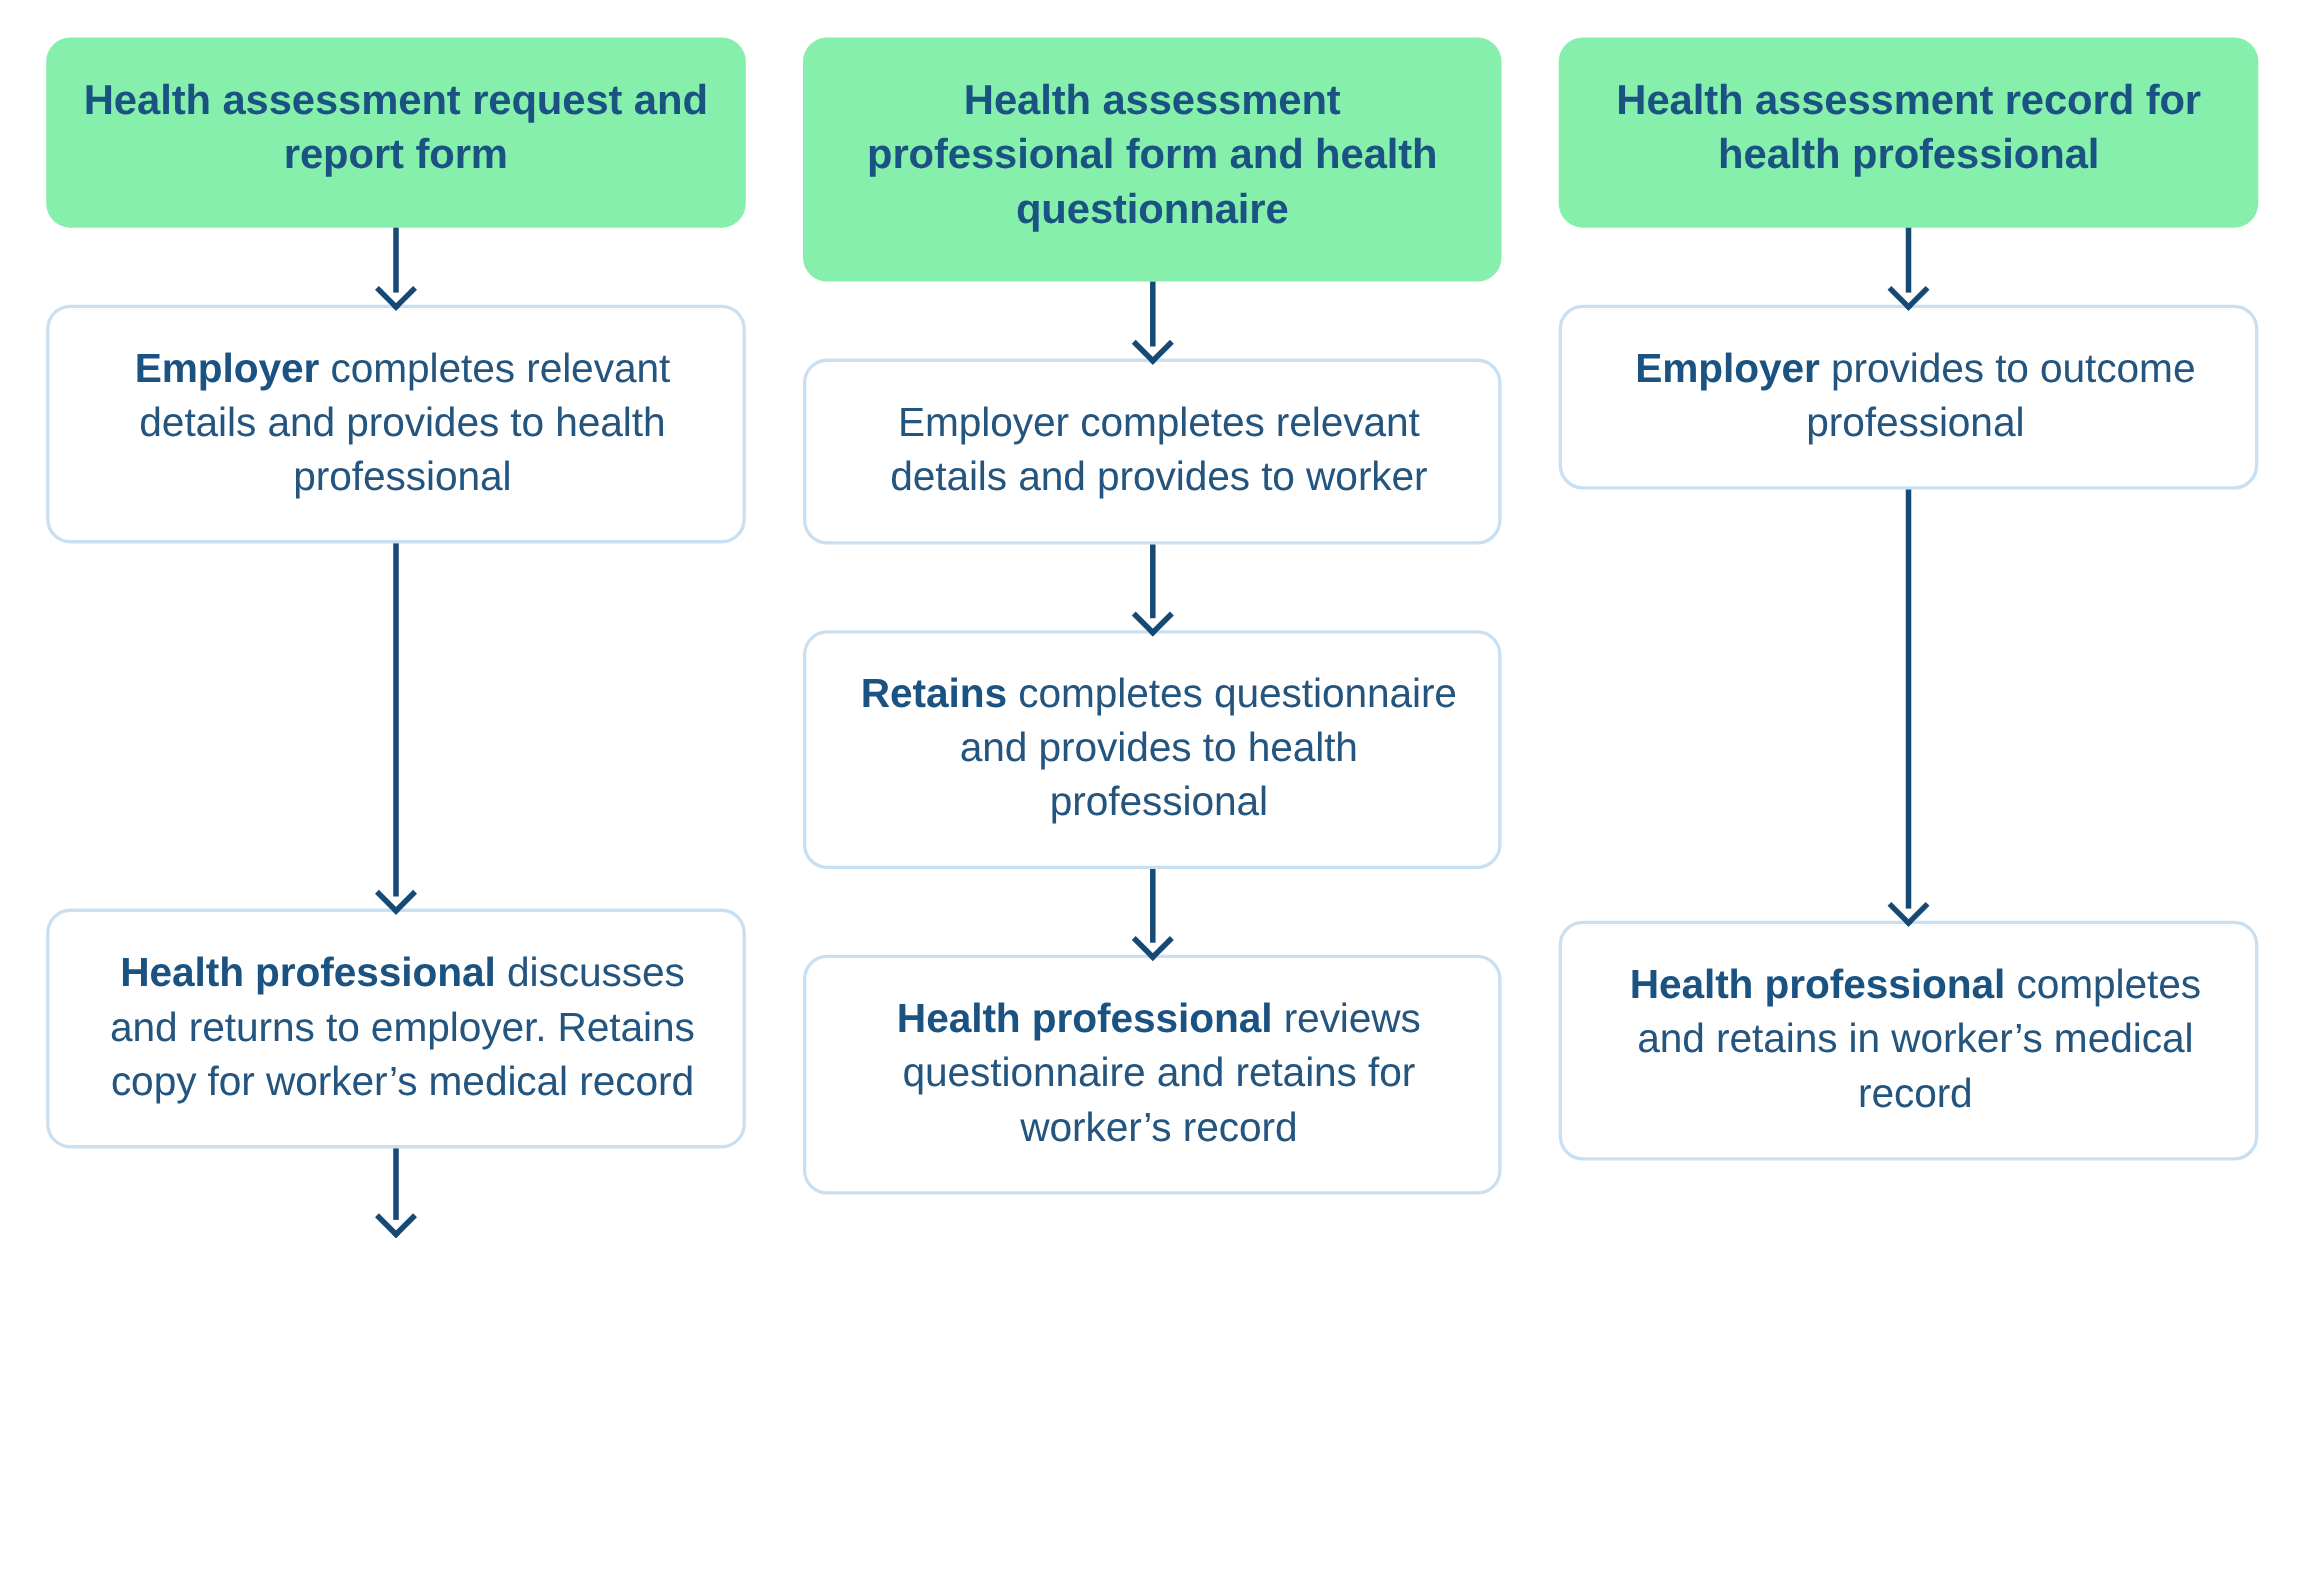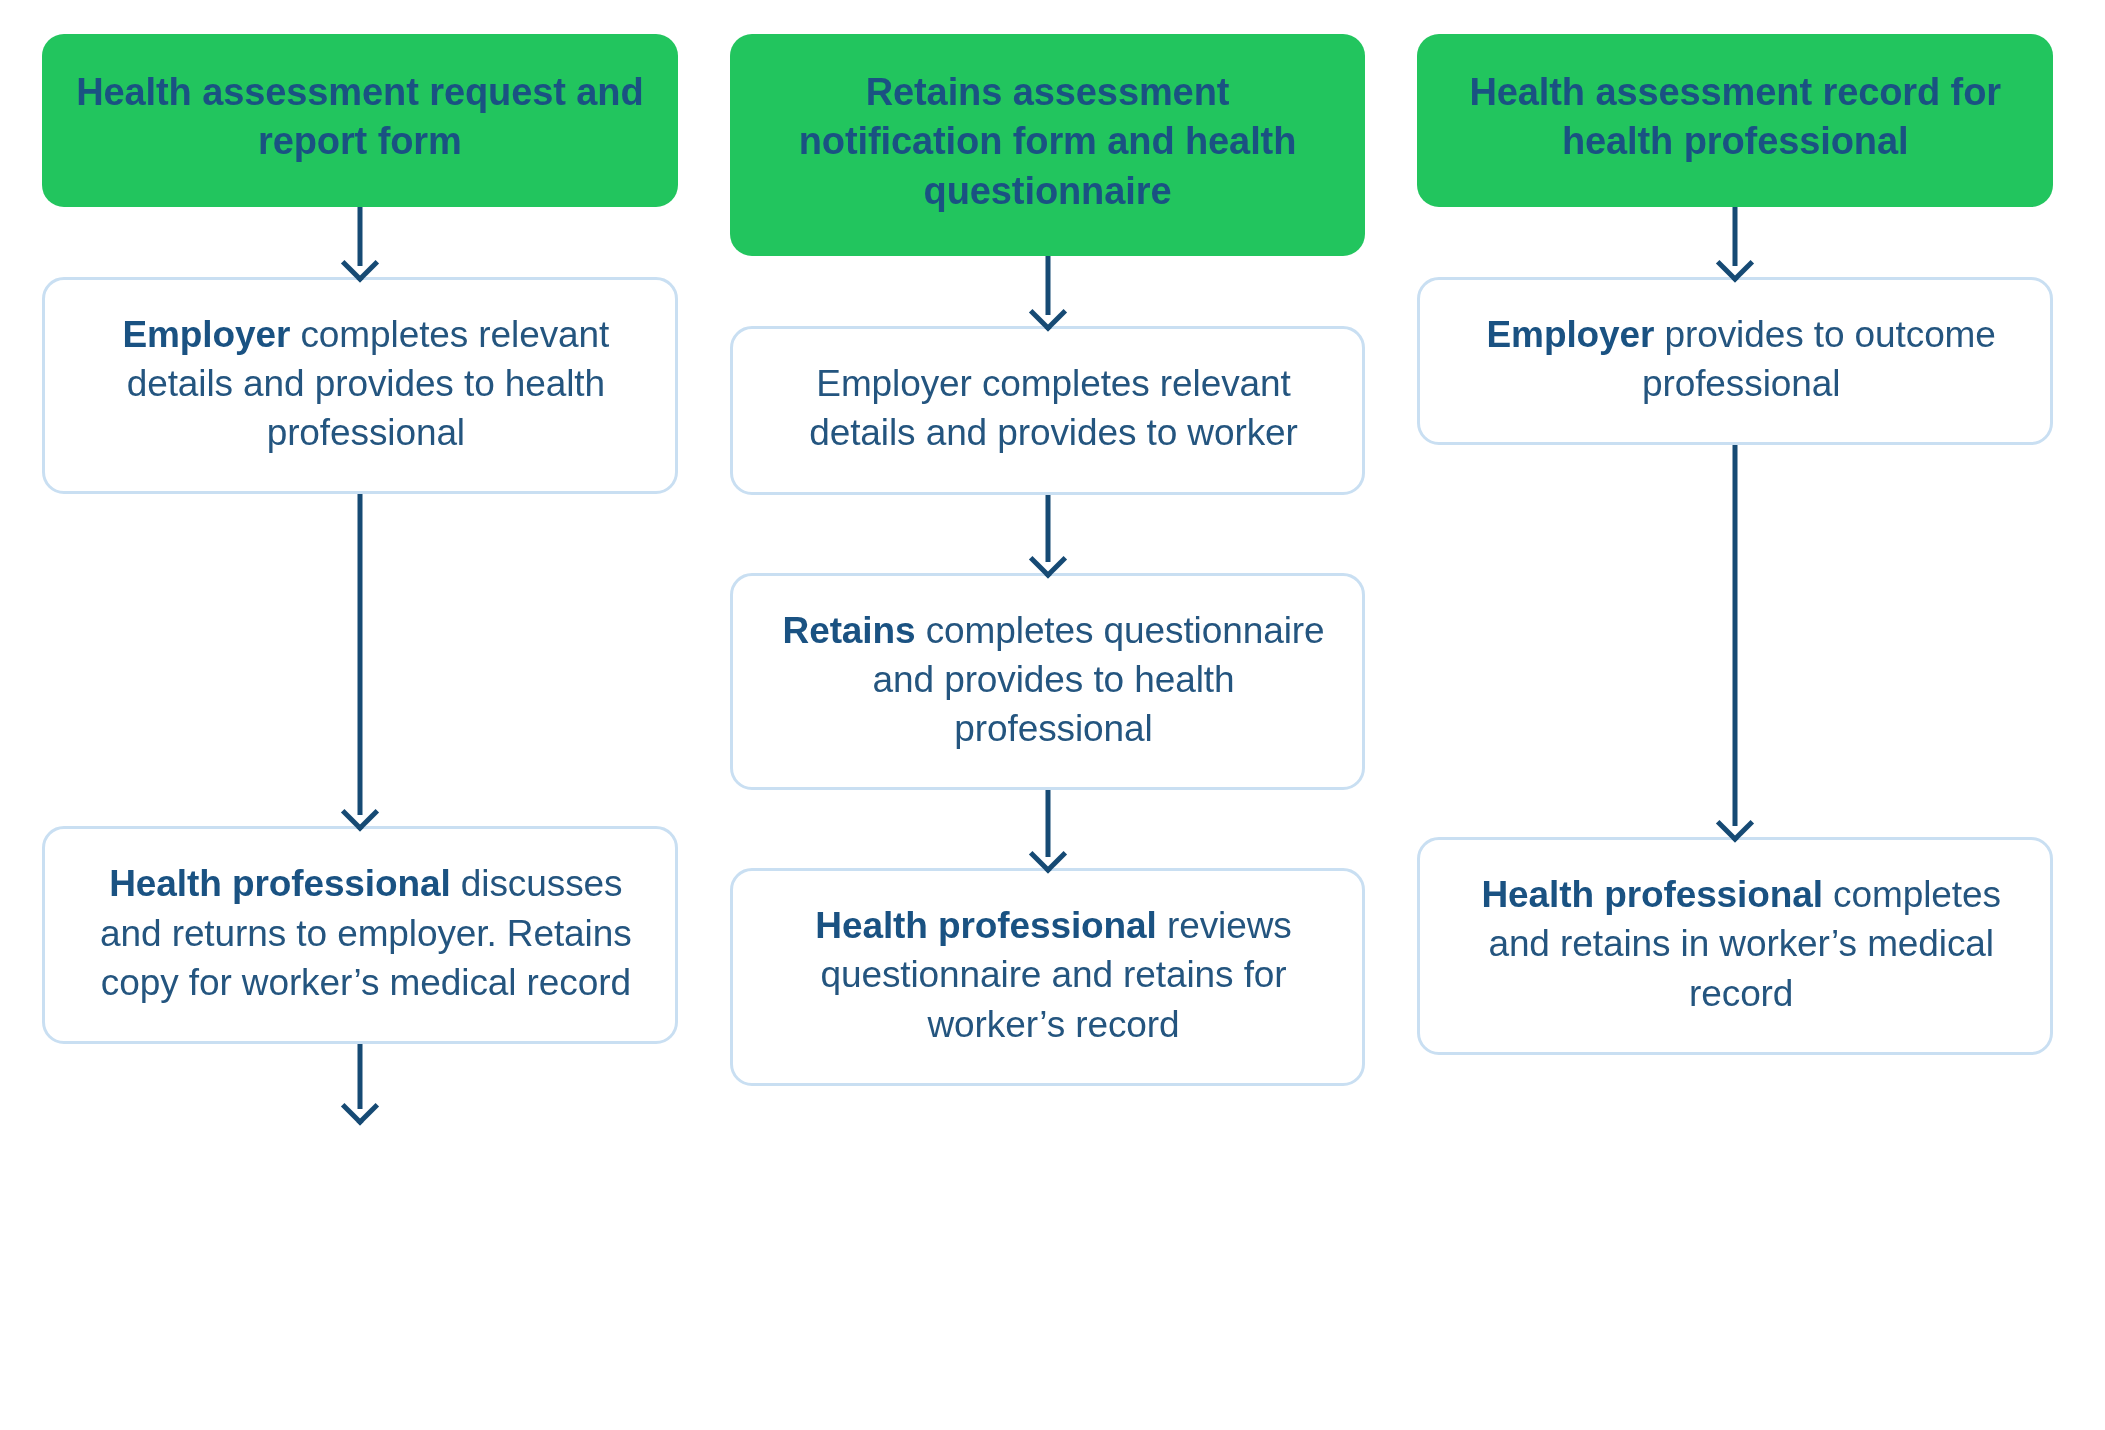--- a/index.html
+++ b/index.html
@@ -37,21 +37,21 @@
   
   .node {
     box-sizing: border-box;
     border-radius: 22px;
     text-align: center;
     color: #1f5281;
     letter-spacing: -0.1px;
   }
 
   .node.header {
-    background: #22c55e;
+    background: #86efac;
     border: none;
     font-weight: bold;
     font-size: 38px;
     line-height: 1.30;
     padding: 34px 30px 40px 30px;
     color: #1a5282;
   }
 
   .node.body {
     background: #ffffff;
@@ -133,21 +133,21 @@
     <div class="arrow gap">
       <span class="shaft"></span>
       <span class="head"></span>
     </div>
 
 
   </div>
 
   <div class="column">
 
-    <div class="node header">Retains assessment notification form and health questionnaire</div>
+    <div class="node header">Health assessment professional form and health questionnaire</div>
 
     <div class="arrow short">
       <span class="shaft"></span>
       <span class="head"></span>
     </div>
 
     <div class="node body">
       <b></b><span>Employer completes relevant details and provides to worker</span>
     </div>
 

